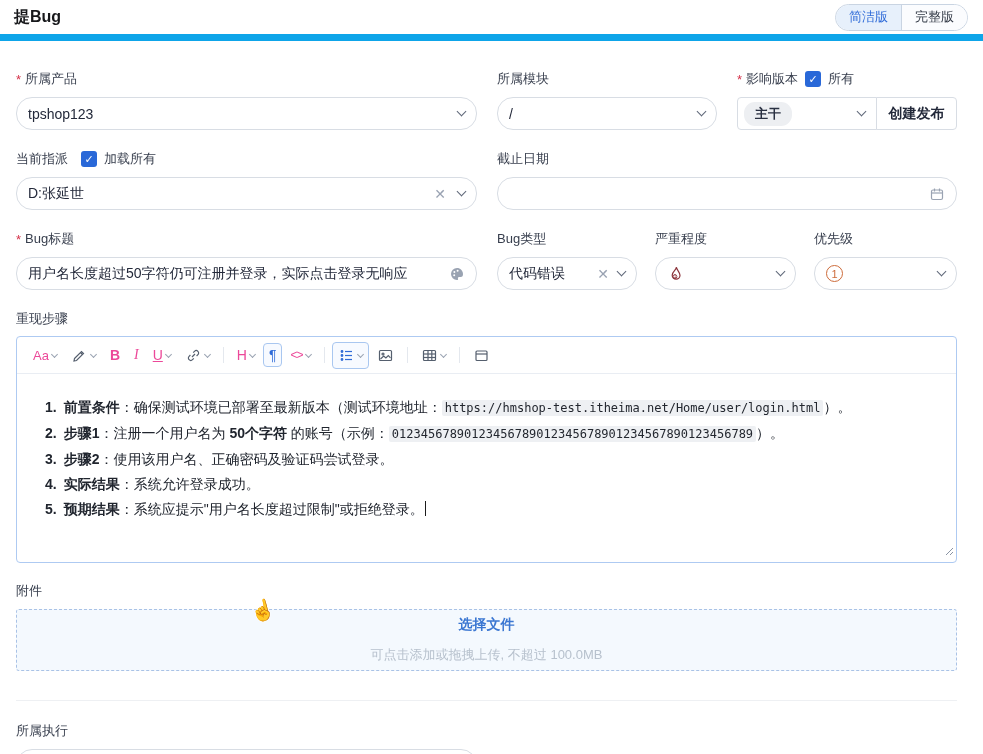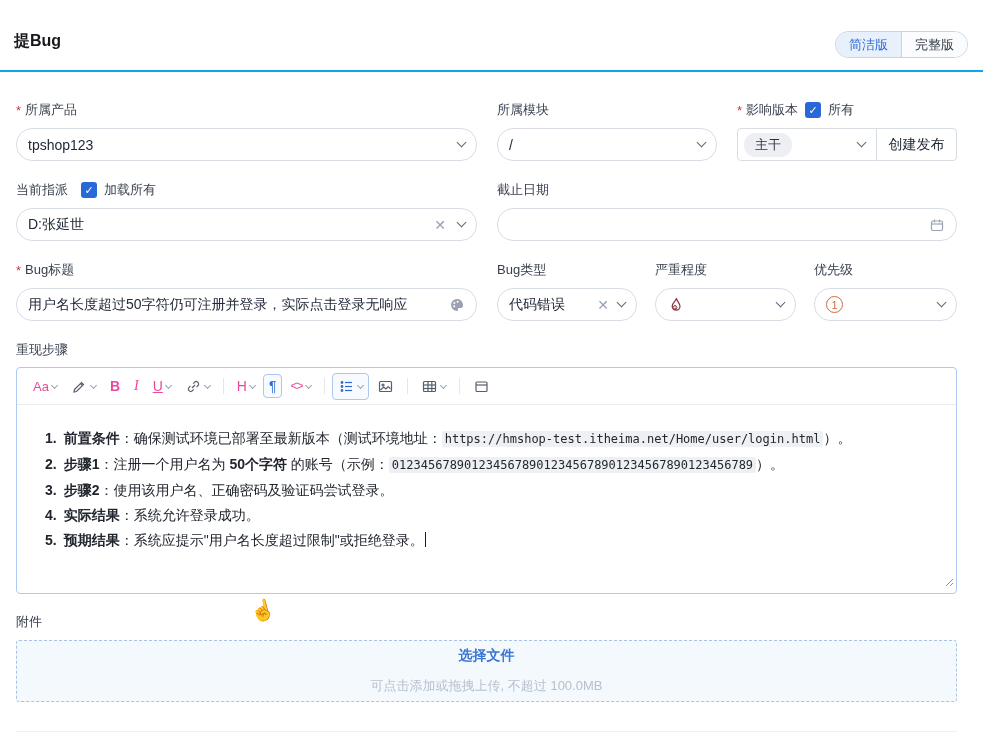--- a/index.html
+++ b/index.html
@@ -2,22 +2,22 @@
 <html><head>
 <meta charset="utf-8">
 <style>
   * { box-sizing: border-box; margin: 0; padding: 0; }
   html,body { width:983px; height:754px; }
   body {
     font-family: "Liberation Sans", sans-serif;
     background:#fff; color:#2a3142; overflow:hidden; position:relative;
   }
   
-  .header { height:41px; border-bottom:2px solid #0ea5e9; display:flex; 
-            justify-content:space-between; padding:0 15px 0 14px; background:#fff;margin-top:31px; }
+  .header { height:41px; border-bottom:7px solid #0ea5e9; display:flex; align-items:center;
+            justify-content:space-between; padding:0 15px 0 14px; background:#fff; }
   .page-title { font-size:16px; font-weight:bold; color:#17181b; }
   .seg-toggle { display:flex; border:1px solid #c9d4e2; border-radius:14px; overflow:hidden;
                 height:27px; font-size:13px; }
   .seg { padding:0 13px; display:flex; align-items:center; cursor:pointer; background:#fbfcfe; color:#333a46; }
   .seg.active { background:#e7f0fb; color:#2f6bd8; border-right:1px solid #c9d4e2; border-radius:14px 0 0 14px; }
   
   .form { padding:30px 26px 0 16px; }
   .form-row { display:flex; gap:20px; margin-bottom:21px; }
   .field {}
   .w-left  { width:461px; }
@@ -26,21 +26,21 @@
   .star { color:#d5324a; margin-right:-3px; font-size:13px; }
   .ctrl { height:33px; border:1px solid #d8dde4; border-radius:16px; background:#fff;
           display:flex; align-items:center; padding:0 11px; font-size:14px; color:#23293a; position:relative; }
   .ctrl .grow { flex:1; white-space:nowrap; overflow:hidden; }
   .chev { width:7px; height:7px; border-right:1.4px solid #5e6778; border-bottom:1.4px solid #5e6778;
           transform:rotate(45deg); margin-top:-4px; flex:none; }
   .clear-x { color:#99a2b2; font-size:14px; margin-right:12px; cursor:pointer; line-height:1; }
   .checkbox { width:16px; height:16px; background:#2968d8; border-radius:3px; display:inline-flex;
               align-items:center; justify-content:center; color:#fff; font-size:11px; line-height:1; flex:none; cursor:pointer; }
   .tag { background:#edeff2; border-radius:11px; padding:3px 11px; font-size:13px; color:#2a3142; }
-  .group { display:flex; }
+  .group { display:flex;font-weight:bold; }
   .group .ctrl:first-child { border-radius:4px 0 0 4px; width:140px; }
   .btn { height:33px; border:1px solid #d8dde4; background:#fff; border-radius:0 4px 4px 0; margin-left:-1px;
          padding:0 14px; font-size:14px; color:#23293a; display:flex; align-items:center; cursor:pointer; width:81px; justify-content:center; white-space:nowrap; }
   input.text-input { border:none; outline:none; flex:1; font-size:14px; color:#23293a; font-family:"Liberation Sans",sans-serif; background:transparent; }
   .icon-right { flex:none; margin-left:8px; display:flex; align-items:center; }
   
   .pri-circle { width:17px; height:17px; border:1.4px solid #cd6b3a; border-radius:50%; color:#cd6b3a;
                 font-size:11px; display:flex; align-items:center; justify-content:center; }
   
   .editor { border:1px solid #aecaf2; border-radius:4px; height:227px; position:relative; background:#fff; }

